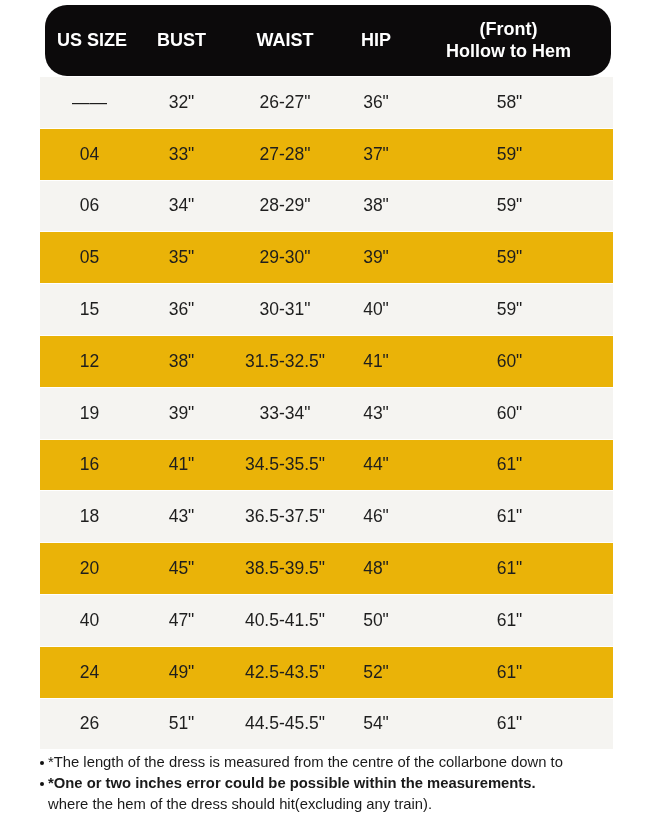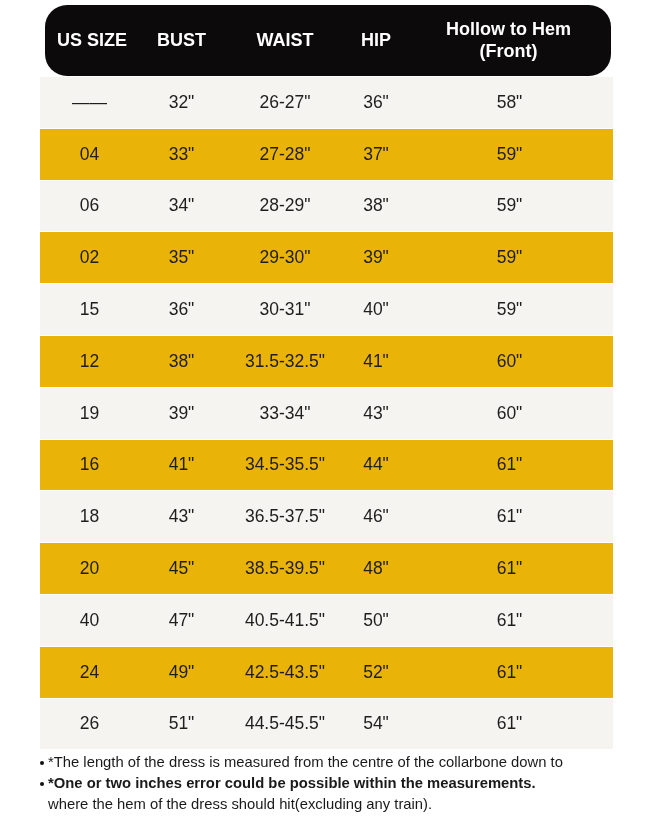--- a/index.html
+++ b/index.html
@@ -31,22 +31,22 @@
 </head>
 <body>
 
 <div class="size-table">
   <div class="thead">
     <div>US SIZE</div>
     <div>BUST</div>
     <div>WAIST</div>
     <div>HIP</div>
     <div class="th-hollow">
+      <span>(Front)</span>
       <span>Hollow to Hem</span>
-      <span>(Front)</span>
     </div>
   </div>
 
   <div>
     <div class="trow light">
       <div>——</div>
       <div>32"</div>
       <div>26-27"</div>
       <div>36"</div>
       <div>58"</div>
@@ -59,21 +59,21 @@
       <div>59"</div>
     </div>
     <div class="trow light">
       <div>06</div>
       <div>34"</div>
       <div>28-29"</div>
       <div>38"</div>
       <div>59"</div>
     </div>
     <div class="trow dark">
-      <div>02</div>
+      <div>05</div>
       <div>35"</div>
       <div>29-30"</div>
       <div>39"</div>
       <div>59"</div>
     </div>
     <div class="trow light">
       <div>15</div>
       <div>36"</div>
       <div>30-31"</div>
       <div>40"</div>

